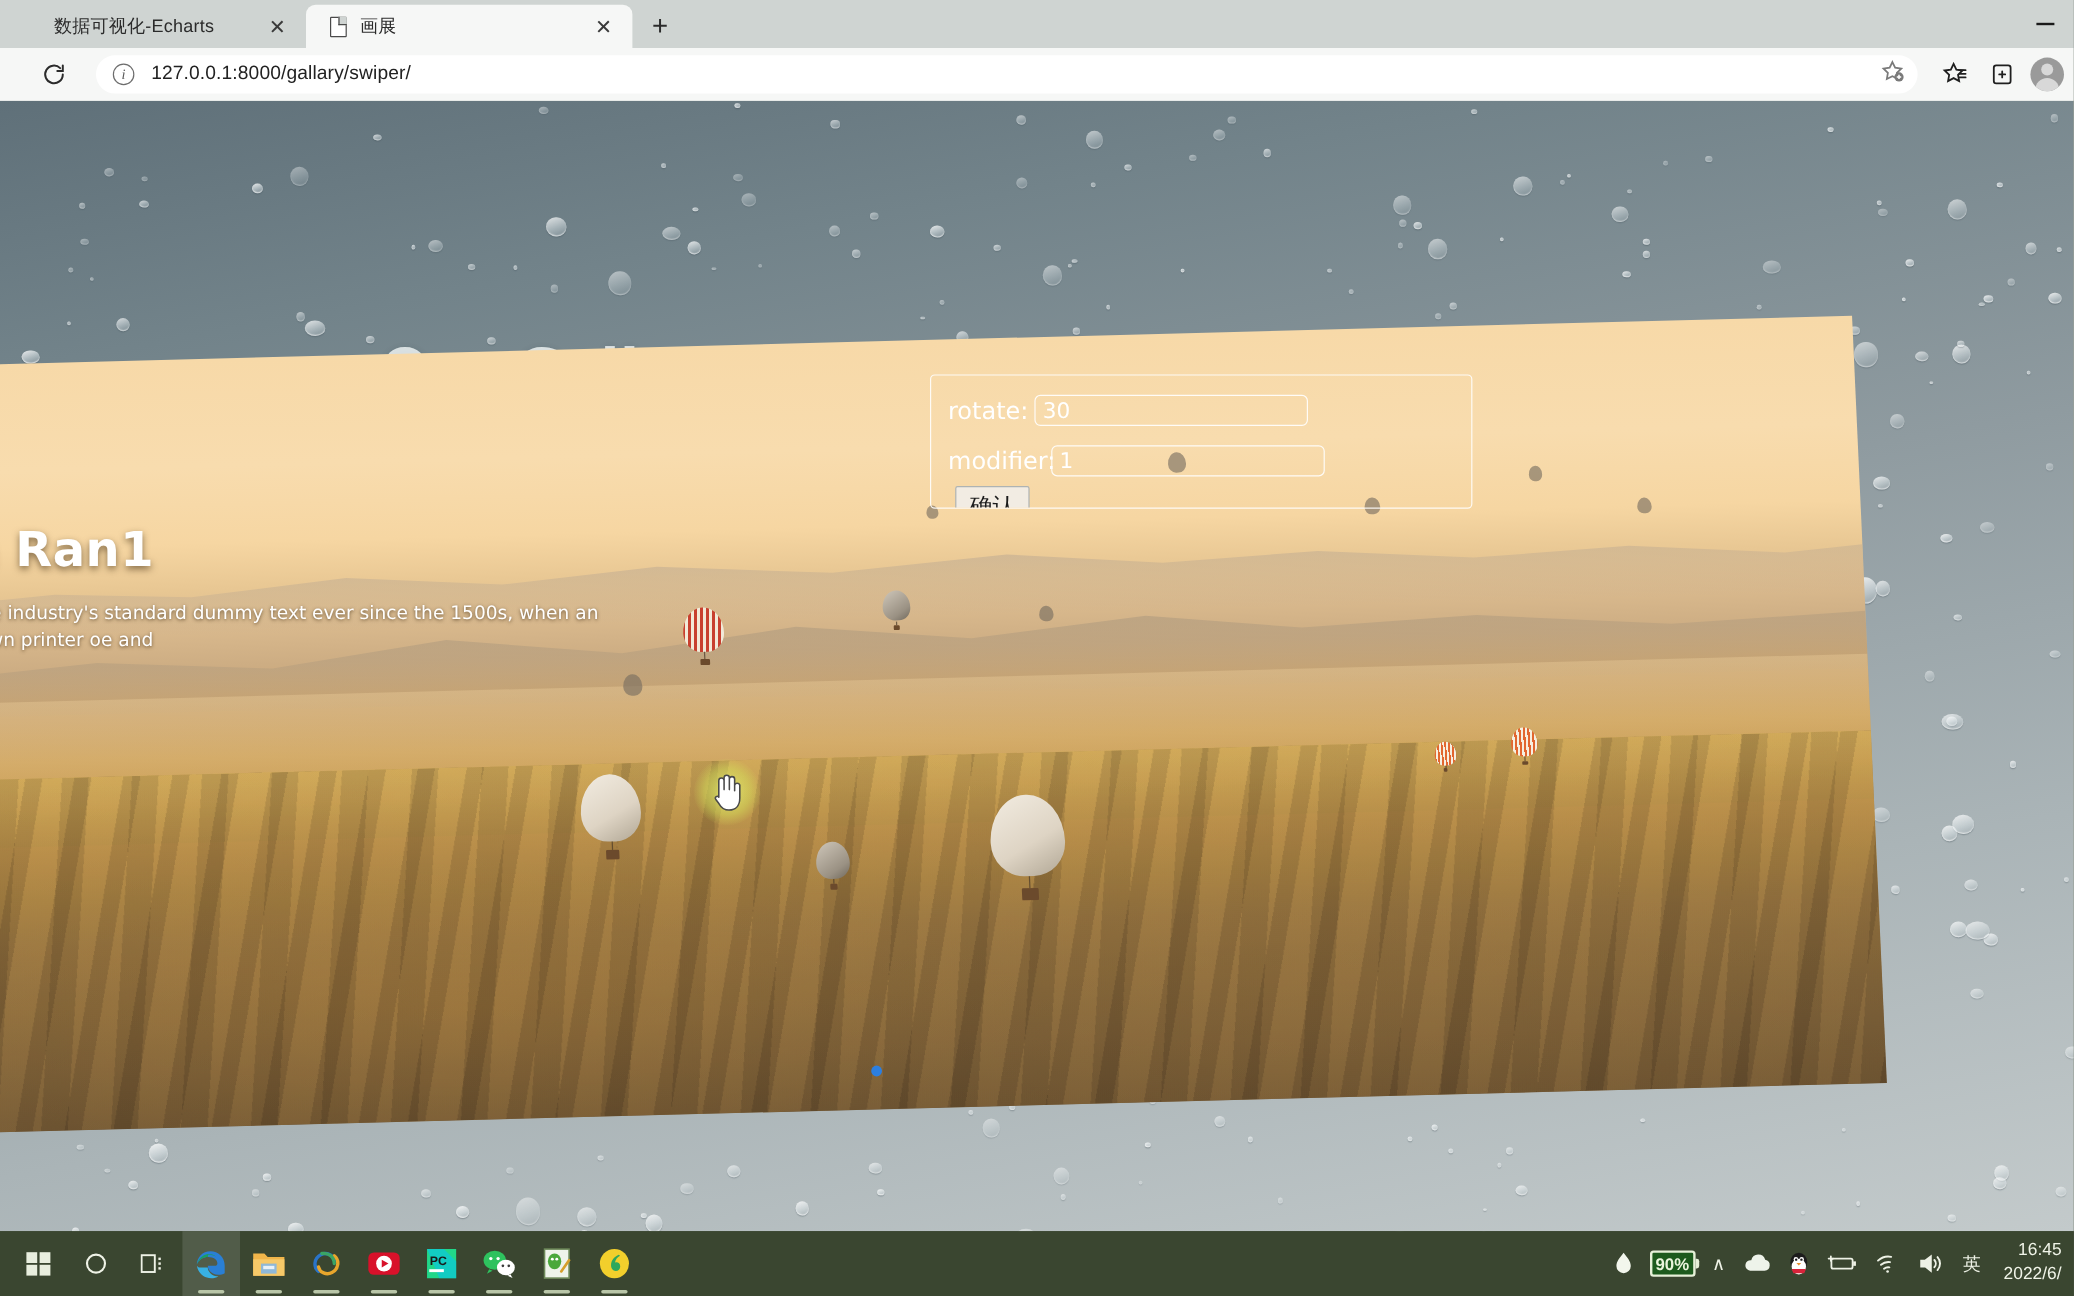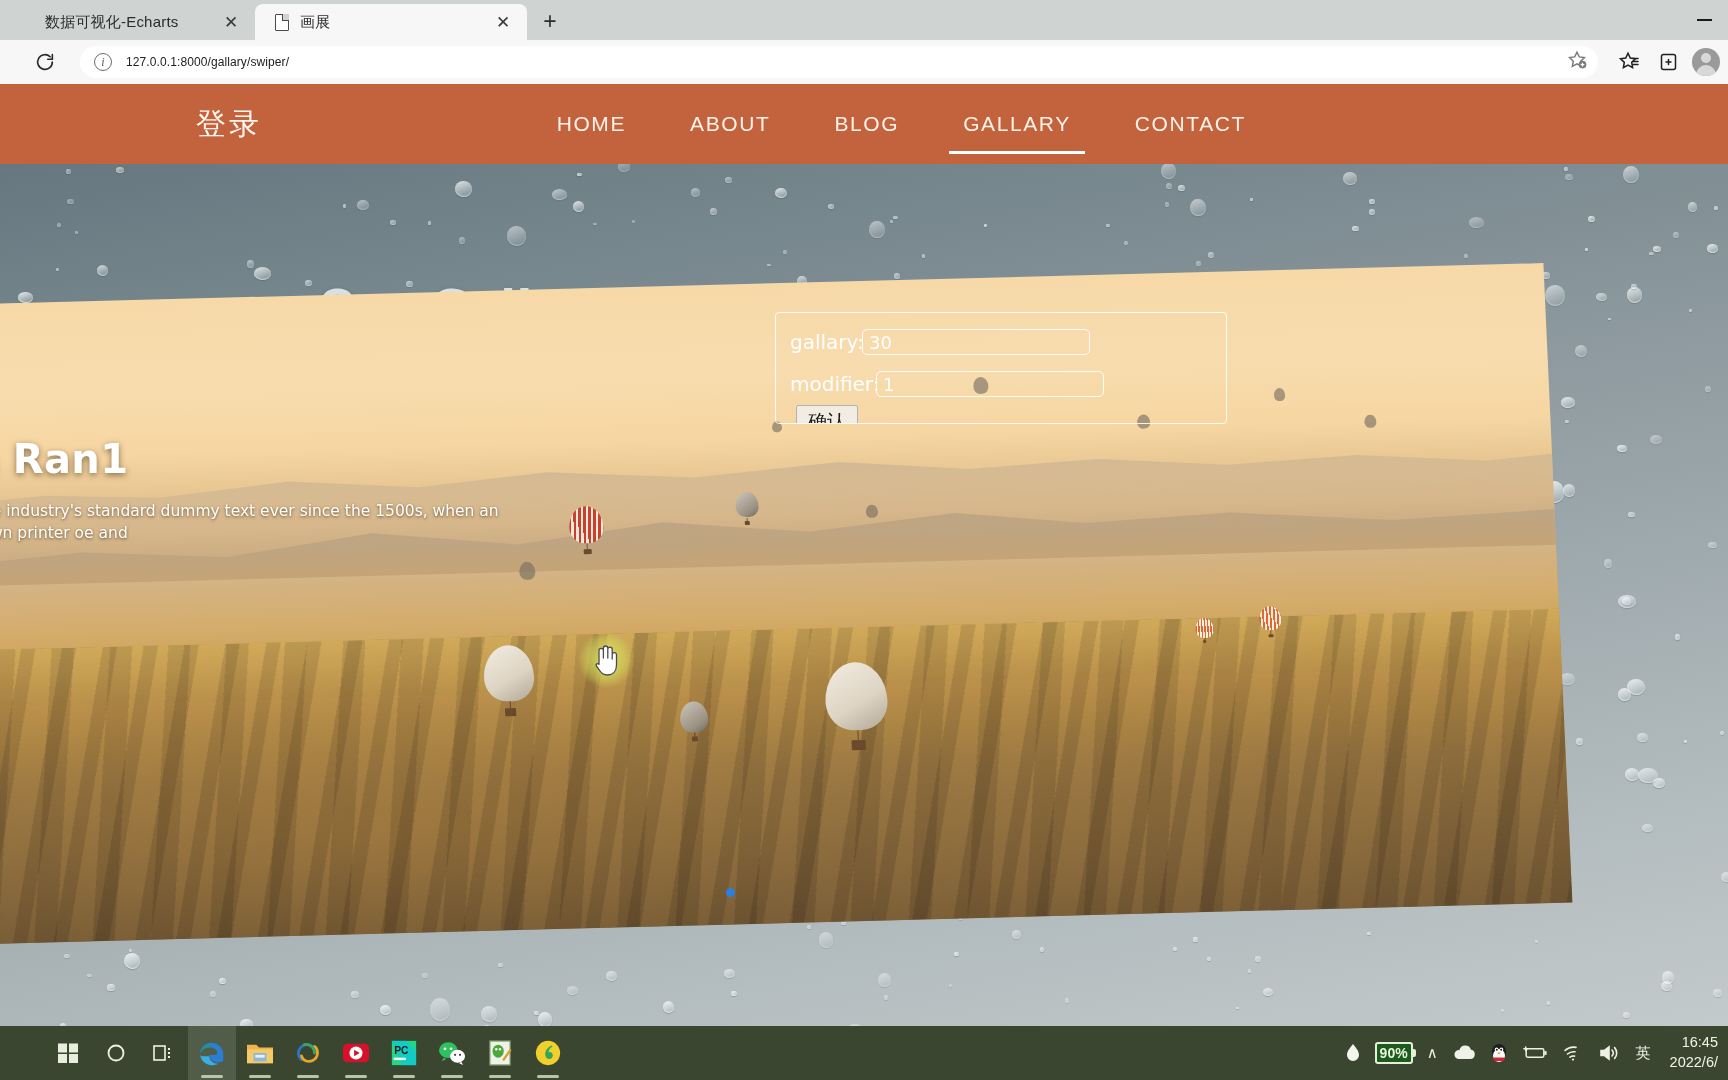--- a/index.html
+++ b/index.html
@@ -94,21 +94,21 @@
     position: relative;
   }
   #info-icon {
     width: 18px; height: 18px; border: 1.4px solid #6d6d6d;
     border-radius: 50%; flex: 0 0 auto;
     display: flex; align-items: center; justify-content: center;
     font-size: 12px; color: #5a5a5a; font-family: "Liberation Serif", serif;
     font-style: italic;
   }
   #url-text {
-    margin-left: 14px; font-size: 12px; color: #222;
+    margin-left: 14px; font-size: 16px; color: #222;
     letter-spacing: .1px; white-space: nowrap;
   }
   #omnibox-star {
     position: absolute; right: 10px; top: 50%; transform: translateY(-50%);
   }
   .tb-icon {
     width: 34px; height: 34px; margin-right: 6px; flex: 0 0 auto;
     display: flex; align-items: center; justify-content: center;
   }
   #avatar {
@@ -362,21 +362,20 @@
     background: radial-gradient(circle, rgba(226,238,110,.85) 0%, rgba(214,230,90,.45) 48%, rgba(210,228,80,0) 72%);
   }
 
   
   #taskbar {
     position: absolute; left: 0; top: 1026px;
     width: 1728px; height: 54px;
     background: #3a4630;
     display: flex; align-items: center;
     z-index: 60;
-    padding-left: 36px;
   }
   .tb-item {
     width: 48px; height: 54px;
     display: flex; align-items: center; justify-content: center;
     flex: 0 0 auto; position: relative;
   }
   .tb-item.running::after {
     content: ""; position: absolute; bottom: 2px; left: 50%;
     transform: translateX(-50%);
     width: 22px; height: 3px; border-radius: 2px; background: #b9c6a8;
@@ -887,36 +886,26 @@
         <div class="drop" style="width: 18.2px; height: 13.5px; left: 93.61%; top: 54.24%; opacity: 0.79;"></div>
         <div class="drop" style="width: 3.1px; height: 2.6px; left: 71.51%; top: 97.97%; opacity: 0.72;"></div>
         <div class="drop" style="width: 3px; height: 2.5px; left: 31.86%; top: 25.81%; opacity: 0.68;"></div>
         <div class="drop" style="width: 7.3px; height: 5.3px; left: 94.2%; top: 45.42%; opacity: 0.78;"></div>
         <div class="drop" style="width: 3.3px; height: 2.8px; left: 44.4%; top: 19.06%; opacity: 0.64;"></div>
         <div class="drop" style="width: 8.1px; height: 5.9px; left: 6.7%; top: 8.77%; opacity: 0.77;"></div>
         <div class="drop" style="width: 14.8px; height: 12.2px; left: 38.56%; top: 39.55%; opacity: 0.78;"></div>
         <div class="drop" style="width: 6.5px; height: 6.4px; left: 67.47%; top: 10.47%; opacity: 0.55;"></div>
       </div>
 
-    <nav id="site-nav">
-      <div id="brand">登录</div>
-      <div id="nav-links">
-        <a class="nav-link">HOME</a>
-        <a class="nav-link">ABOUT</a>
-        <a class="nav-link">BLOG</a>
-        <a class="nav-link active">GALLARY</a>
-        <a class="nav-link">CONTACT</a>
-      </div>
-    </nav>
 
     <h1 id="gallery-heading">Our Gallary</h1>
 
     <div id="control-panel">
       <div class="form-row">
-        <label id="label-rotate">gallary:</label>
+        <label id="label-rotate">rotate:</label>
         <input id="rotate-input" type="text" value="30" style="">
       </div>
       <div class="form-row">
         <label id="label-modifier">modifier:</label>
         <input id="modifier-input" type="text" value="1" style="">
       </div>
       <button id="confirm-button">确认</button>
     </div>
 
     <div id="swiper-stage">

